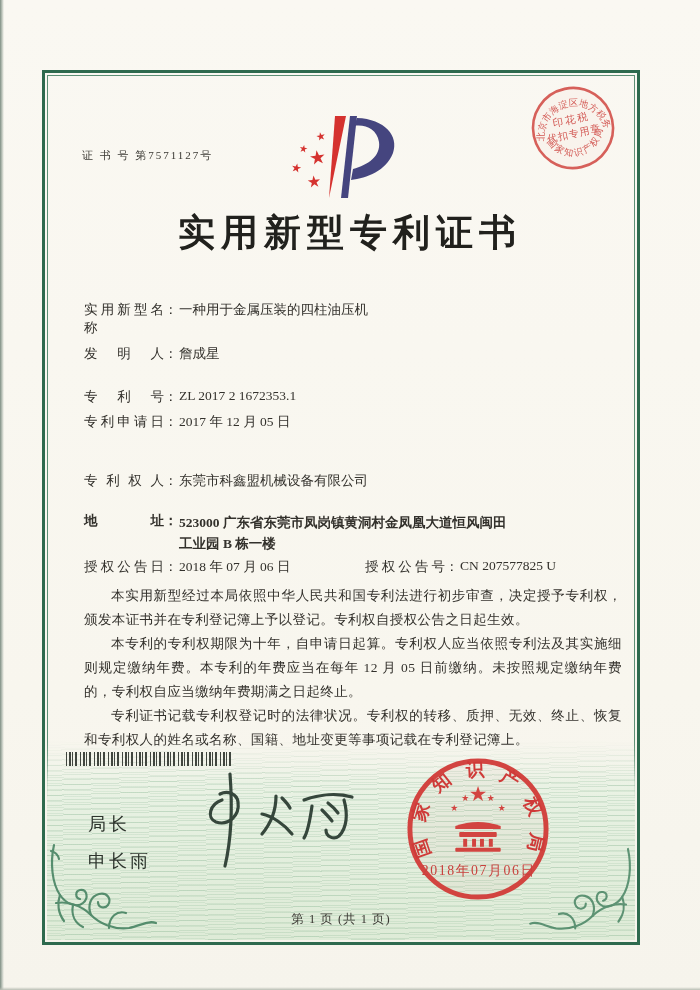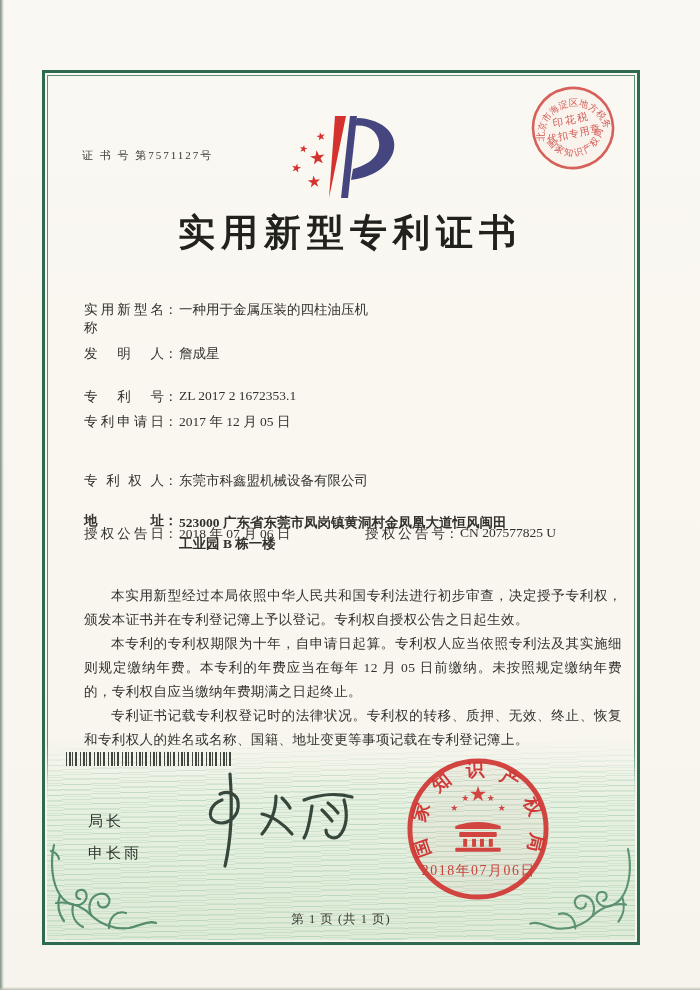--- a/index.html
+++ b/index.html
@@ -53,35 +53,35 @@
   .flabel { display:inline-block; width:80px; text-align:justify; text-align-last:justify; vertical-align:top; }
   .fcolon { display:inline-block; width:15px; vertical-align:top; }
   .fvalue { display:inline-block; vertical-align:top; max-width:430px; }
   .fvalue .vline { display:block; line-height:21px; }
   .row-name    { top:301px; }
   .row-inventor{ top:345px; }
   .row-patno   { top:388px; }
   .row-filing  { top:413px; }
   .row-patentee{ top:472px; }
   .row-address { top:512px;font-weight:bold; }
-  .row-grant   { top:525px; }
+  .row-grant   { top:558px; }
   .grant-no-group { position:absolute; left:281px; top:0; white-space:nowrap; }
 
   .paragraphs { position:absolute; left:84px; top:584px; width:538px; }
   .paragraphs p { margin:0; text-indent:2em; font-size:13.5px; line-height:24px;
     letter-spacing:0.4px; text-align:justify; color:#33312c; }
 
   .barcode { position:absolute; left:66px; top:752px; width:168px; height:14px;
     background:repeating-linear-gradient(90deg,
       #41463f 0 1px, transparent 1px 3px,
       #41463f 3px 5px, transparent 5px 6px,
       #41463f 6px 7px, transparent 7px 9px,
       #41463f 9px 11px, transparent 11px 14px); }
 
-  .signer { position:absolute; left:88px; top:812px; font-size:15px; letter-spacing:3px; color:#2c332c; }
+  .signer { position:absolute; left:88px; top:812px; font-size:18px; letter-spacing:3px; color:#2c332c; }
   .signer .line { margin-bottom:13px; }
   .signature { position:absolute; left:192px; top:770px; }
 
   .seal { position:absolute; left:404px; top:755px; }
 
   .footer { position:absolute; left:42px; width:598px; top:911px; text-align:center;
     font-size:12.5px; letter-spacing:1px; color:#3a3833; }
 
   svg text { font-family:"Liberation Serif","DejaVu Serif",serif; }
 </style>

